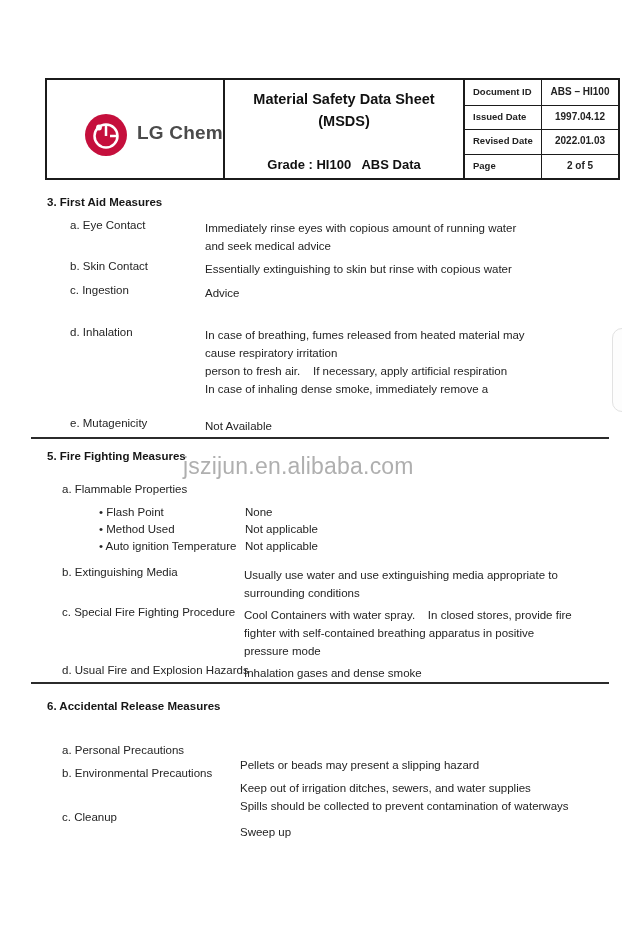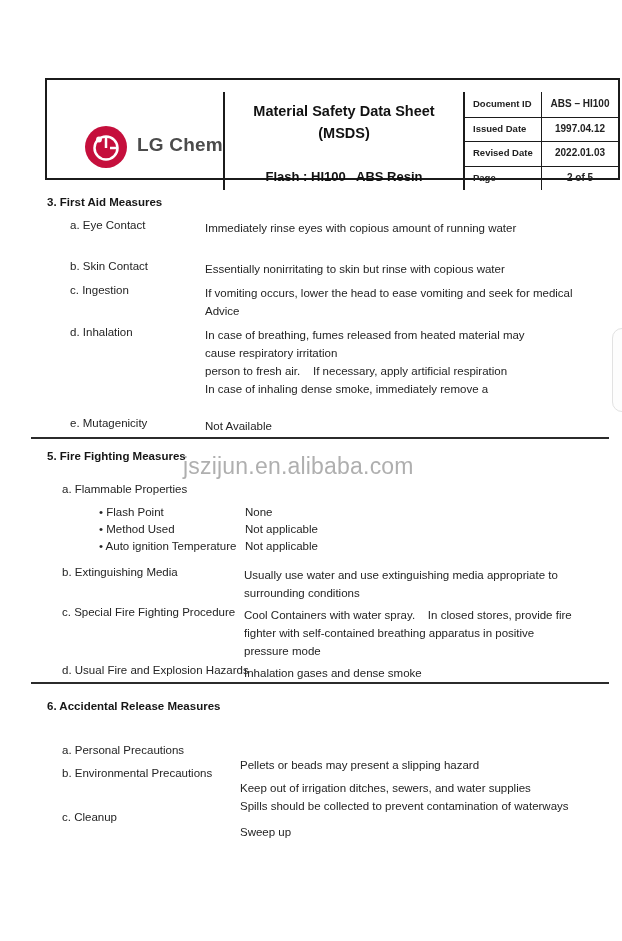--- a/index.html
+++ b/index.html
@@ -1,21 +1,21 @@
 <!DOCTYPE html>
 <html><head>
 <meta charset="utf-8">
 <style>
   html,body{margin:0;padding:0;}
   body{width:622px;height:941px;background:#ffffff;font-family:"Liberation Sans",sans-serif;color:#202020;position:relative;overflow:hidden;}
   .page{position:absolute;left:0;top:0;width:622px;height:941px;background:#fff;}
 
   
   .header-box{position:absolute;left:45px;top:78px;width:571px;height:98px;border:2px solid #1b1b1b;background:#fff;}
-  .cell{position:absolute;top:12px;height:100%;box-sizing:border-box;}
+  .cell{position:absolute;top:0;height:100%;box-sizing:border-box;}
   .cell-logo{left:0;width:178px;border-right:2px solid #1b1b1b;}
   .cell-title{left:178px;width:240px;border-right:2px solid #1b1b1b;}
   .cell-meta{left:418px;right:0;}
   .logo-wrap{position:absolute;left:38px;top:34px;width:42px;height:42px;}
   .brand{position:absolute;left:90px;top:42px;font-size:19px;font-weight:bold;color:#4b4b4b;letter-spacing:0.2px;}
   .doc-title{position:absolute;left:0;width:100%;text-align:center;font-size:14.5px;font-weight:bold;color:#111;}
   .doc-title.l1{top:11px;}
   .doc-title.l2{top:33px;}
   .grade{position:absolute;left:0;top:77px;width:100%;text-align:center;font-size:13px;font-weight:bold;color:#111;white-space:pre;}
   .meta-row{position:absolute;left:0;width:100%;height:24.5px;}
@@ -64,21 +64,21 @@
           <line x1="21" y1="10.5" x2="21" y2="22" stroke="#ffffff" stroke-width="2.5"></line>
           <line x1="25" y1="22" x2="32.4" y2="22" stroke="#ffffff" stroke-width="2.5"></line>
           <circle cx="14" cy="13.5" r="2.9" fill="#ffffff"></circle>
         </svg>
       </div>
       <span class="brand">LG Chem</span>
     </div>
     <div class="cell cell-title">
       <div class="doc-title l1">Material Safety Data Sheet</div>
       <div class="doc-title l2">(MSDS)</div>
-      <div class="grade">Flash : HI100   ABS Resin</div>
+      <div class="grade">Grade : HI100   ABS Data</div>
     </div>
     <div class="cell cell-meta">
       <div class="meta-row r0">
         <div class="meta-label">Document ID</div>
         <div class="meta-value">ABS – HI100</div>
       </div>
       <div class="meta-row r1">
         <div class="meta-label">Issued Date</div>
         <div class="meta-value">1997.04.12</div>
       </div>
@@ -92,32 +92,32 @@
       </div>
     </div>
   </div>
 
   <div class="section s4" style="top:196px;height:242px;">
     <div class="sec-title">3. First Aid Measures</div>
     <div class="row" style="top:23px;">
       <div class="lbl">a. Eye Contact</div>
       <div class="val">
         <div class="vline">Immediately rinse eyes with copious amount of running water</div>
+        <div class="vline">and seek medical advice</div>
       </div>
     </div>
     <div class="row" style="top:64px;">
       <div class="lbl">b. Skin Contact</div>
       <div class="val">
-        <div class="vline">Essentially nonirritating to skin but rinse with copious water</div>
+        <div class="vline">Essentially extinguishing to skin but rinse with copious water</div>
       </div>
     </div>
     <div class="row" style="top:88px;">
       <div class="lbl">c. Ingestion</div>
       <div class="val">
-        <div class="vline">If vomiting occurs, lower the head to ease vomiting and seek for medical</div>
         <div class="vline">Advice</div>
       </div>
     </div>
     <div class="row" style="top:130px;">
       <div class="lbl">d. Inhalation</div>
       <div class="val">
         <div class="vline">In case of breathing, fumes released from heated material may</div>
         <div class="vline">cause respiratory irritation</div>
         <div class="vline">person to fresh air.    If necessary, apply artificial respiration</div>
         <div class="vline">In case of inhaling dense smoke, immediately remove a</div>

